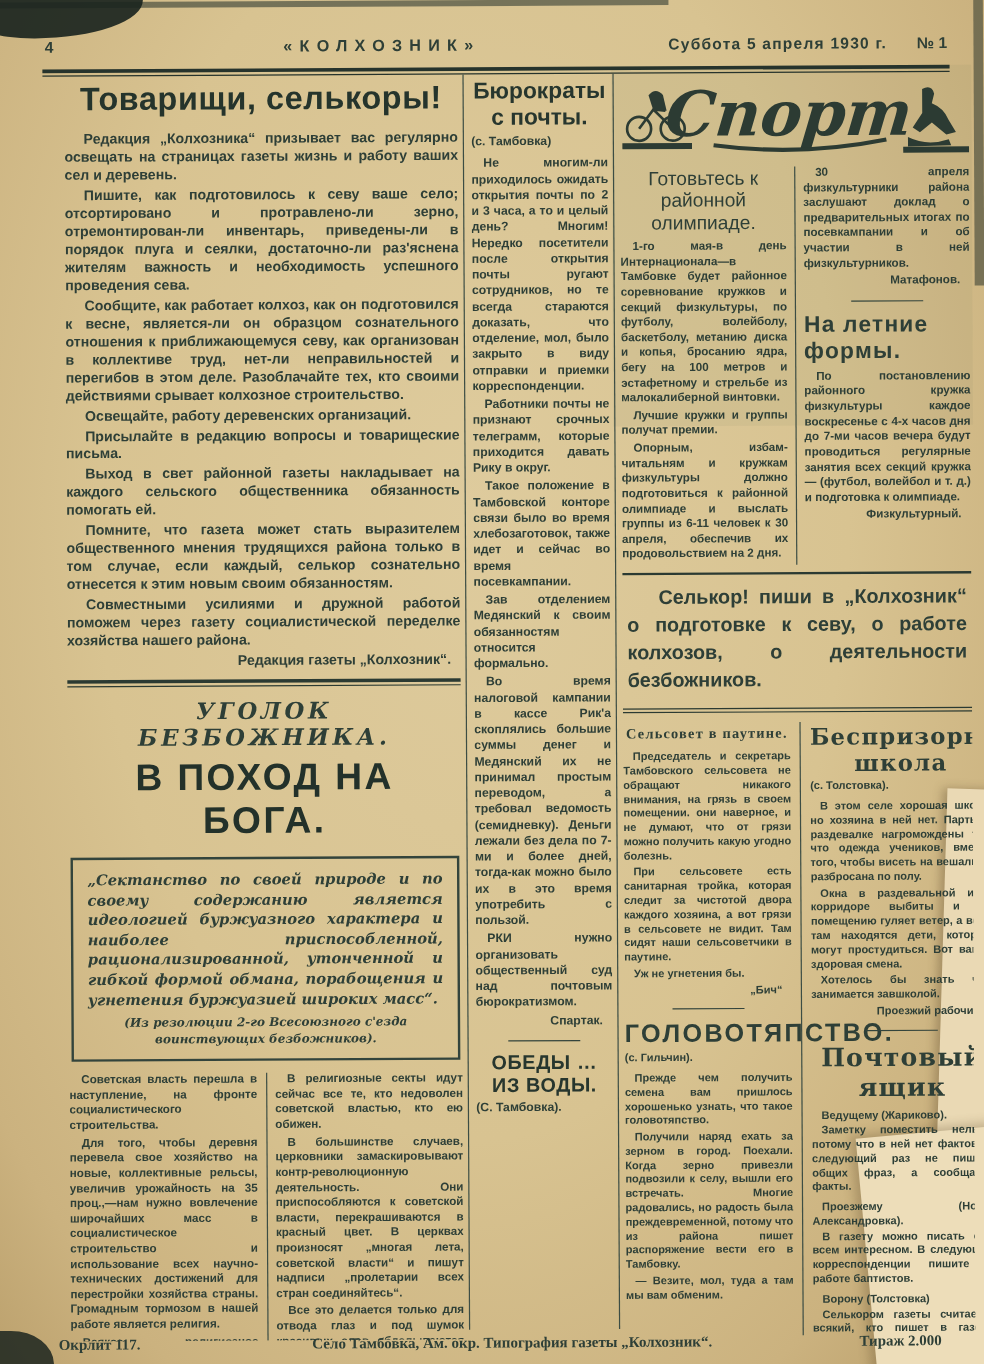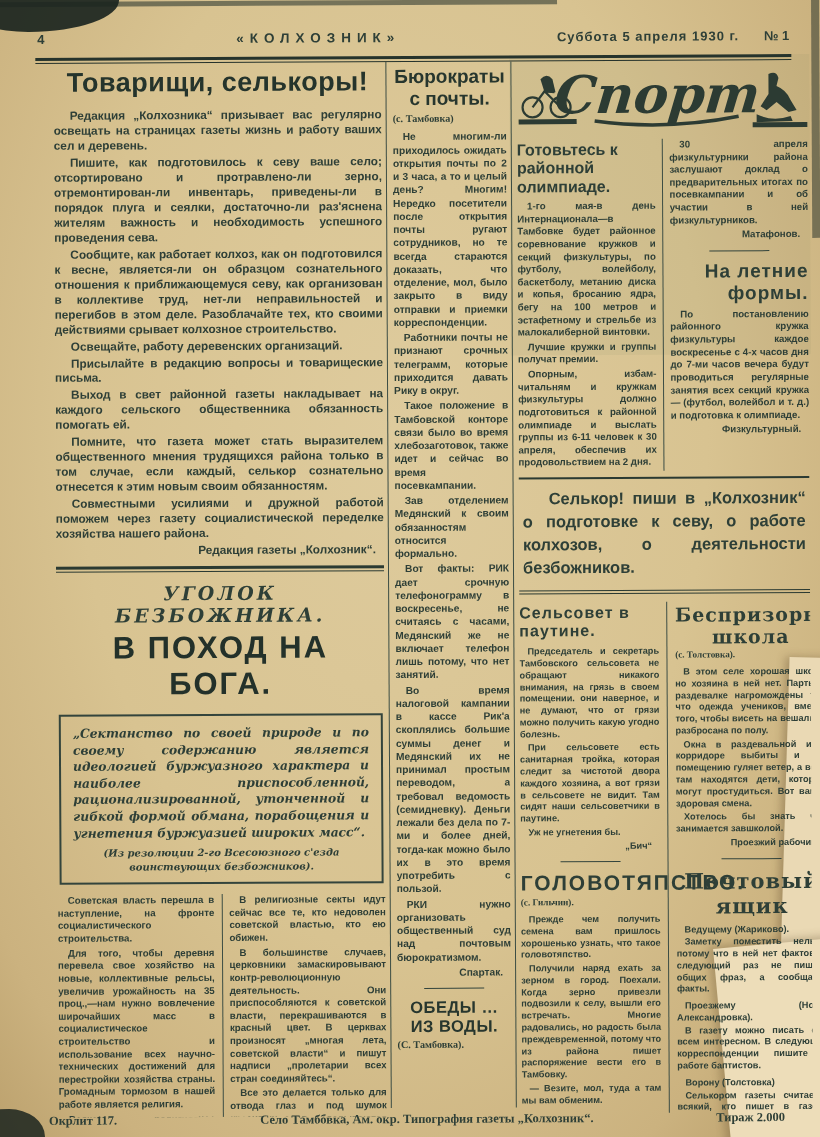--- a/index.html
+++ b/index.html
@@ -26,21 +26,21 @@
   
   .vr{position:absolute;width:0;border-left:1px solid #3c4d44;}
   
   p{margin:0 0 2px;}
   .copy p{font-weight:700;text-align:justify;}
   .copy-lg p{font-size:11.8px;line-height:1.27;text-indent:16px;}
   .copy-md p{font-size:10.2px;line-height:1.3;text-indent:10px;}
   .copy-sm p{font-size:9.7px;line-height:1.3;text-indent:10px;}
   .copy-xs p{font-size:9.2px;line-height:1.28;text-indent:8px;}
   .sig{text-align:right !important;font-weight:700;text-indent:0 !important;padding-right:8px;}
-  .place{text-align:left;font-weight:700;font-size:10.5px;text-indent:0 !important;margin:2px 0 5px;font-family:Liberation Serif, serif;}
+  .place{text-align:left;font-weight:700;font-size:10.5px;text-indent:0 !important;margin:2px 0 5px;}
   .div-short{width:60px;margin:9px auto;border-top:1.5px solid #33443c;}
   .hrule-dbl{border-top:3px solid #2b3a32;border-bottom:1px solid #2b3a32;height:2px;margin:8px 0;}
   
   .col-left{position:absolute;left:56px;top:64px;width:328px;height:1052px;overflow:hidden;}
   .col-mid{position:absolute;left:395px;top:62px;width:114px;height:1050px;overflow:hidden;}
   .col-right{position:absolute;left:519px;top:58px;width:291px;height:1056px;overflow:hidden;}
   
   .h-xl{font-size:27px;font-weight:700;text-align:center;letter-spacing:.5px;margin:2px 0 10px;color:#25342c;}
   .h-md{font-size:19px;font-weight:700;text-align:center;margin:4px 0 2px;color:#27362e;}
   .h-md2{font-size:16.5px;font-weight:700;text-align:center;margin:4px 0 2px;color:#27362e;letter-spacing:.5px;}
@@ -50,28 +50,28 @@
   .quote-box p{font-family:"DejaVu Serif",serif;font-style:italic;font-weight:700;font-size:12.3px;line-height:1.35;text-align:justify;}
   .quote-src{font-size:10px !important;text-align:center !important;margin-top:5px;}
   .twocol{display:flex;}
   .twocol .c1{width:50%;padding-right:7px;border-right:1px solid #3c4d44;}
   .twocol .c2{width:50%;padding-left:7px;}
   
   .sport-head{position:relative;height:78px;margin-bottom:4px;}
   .sport-cols{display:flex;}
   .sport-cols .sc1{width:50%;padding-right:6px;border-right:1px solid #3c4d44;}
   .sport-cols .sc2{width:50%;padding-left:7px;}
-  .h-sport-art{font-size:16px;font-weight:700;line-height:1.15;margin:2px 0 4px;}
-  .h-letnie{font-size:19px;font-weight:700;text-align:right;letter-spacing:1px;margin:2px 0 4px;}
+  .h-sport-art{font-size:16px;font-weight:400;text-align:center;line-height:1.15;margin:2px 0 4px;}
+  .h-letnie{font-size:19px;font-weight:700;text-align:left;letter-spacing:1px;margin:2px 0 4px;}
   .banner{border-top:2px solid #2b3a32;border-bottom:4px double #2b3a32;padding:8px 4px 9px;margin:6px 0 8px;}
   .banner p{font-size:16.5px;line-height:1.4;font-weight:700;text-indent:26px;text-align:justify;}
   .lower-cols{display:flex;}
   .lower-cols .lc1{width:48%;padding-right:7px;border-right:1px solid #3c4d44;}
   .lower-cols .lc2{width:52%;padding-left:8px;}
-  .h-selsovet{font-family:Liberation Sans, sans-serif;font-size:16px;font-weight:700;letter-spacing:1px;margin:2px 0 6px;}
+  .h-selsovet{font-family:Liberation Serif, serif;font-size:12px;font-weight:700;text-align:center;letter-spacing:1px;margin:2px 0 6px;}
   .h-golov{font-size:21px;font-weight:700;letter-spacing:2px;text-align:center;margin:4px 0 0;}
   .h-bespr{font-family:"DejaVu Serif",serif;font-size:19px;font-weight:700;text-align:center;letter-spacing:1px;margin:2px 0 0;}
   .h-pochta{font-family:"DejaVu Serif",serif;font-size:21px;font-weight:700;text-align:center;letter-spacing:1px;margin:4px 0 6px;}
   .pb-addr{font-weight:700;font-size:9.6px;margin:5px 0 1px;text-indent:8px;}
   
   .pfooter{position:absolute;left:46px;top:1112px;width:736px;display:flex;font-family:"Liberation Serif",serif;font-weight:700;font-size:12.5px;}
   .pf-l{width:170px;}
   .pf-c{flex:1;text-align:center;}
   .pf-r{width:150px;text-align:right;}
 </style>
@@ -142,21 +142,20 @@
     </section>
 
     <section class="col-mid copy copy-md">
       <article>
         <h2 class="h-md">Бюрократы с почты.</h2>
         <p class="place">(с. Тамбовка)</p>
         <p>Не многим-ли приходилось ожидать открытия почты по 2 и 3 часа, а то и целый день? Многим! Нередко посетители после открытия почты ругают сотрудников, но те всегда стараются доказать, что отделение, мол, было закрыто в виду отправки и приемки корреспонденции.</p>
         <p>Работники почты не признают срочных телеграмм, которые приходится давать Рику в округ.</p>
         <p>Такое положение в Тамбовской конторе связи было во время хлебозаготовок, также идет и сейчас во время посевкампании.</p>
         <p>Зав отделением Медянский к своим обязанностям относится формально.</p>
-        <p>Вот факты: РИК дает срочную телефонограмму в воскресенье, не считаясь с часами, Медянский же не включает телефон лишь потому, что нет занятий.</p>
         <p>Во время налоговой кампании в кассе Рик'а скоплялись большие суммы денег и Медянский их не принимал простым переводом, а требовал ведомость (семидневку). Деньги лежали без дела по 7-ми и более дней, тогда-как можно было их в это время употребить с пользой.</p>
         <p>РКИ нужно организовать общественный суд над почтовым бюрократизмом.</p>
         <p class="sig">Спартак.</p>
       </article>
       <div class="div-short"></div>
       <article>
         <h2 class="h-md2">ОБЕДЫ … ИЗ ВОДЫ.</h2>
         <p class="place">(С. Тамбовка).</p>
 
       </article>

